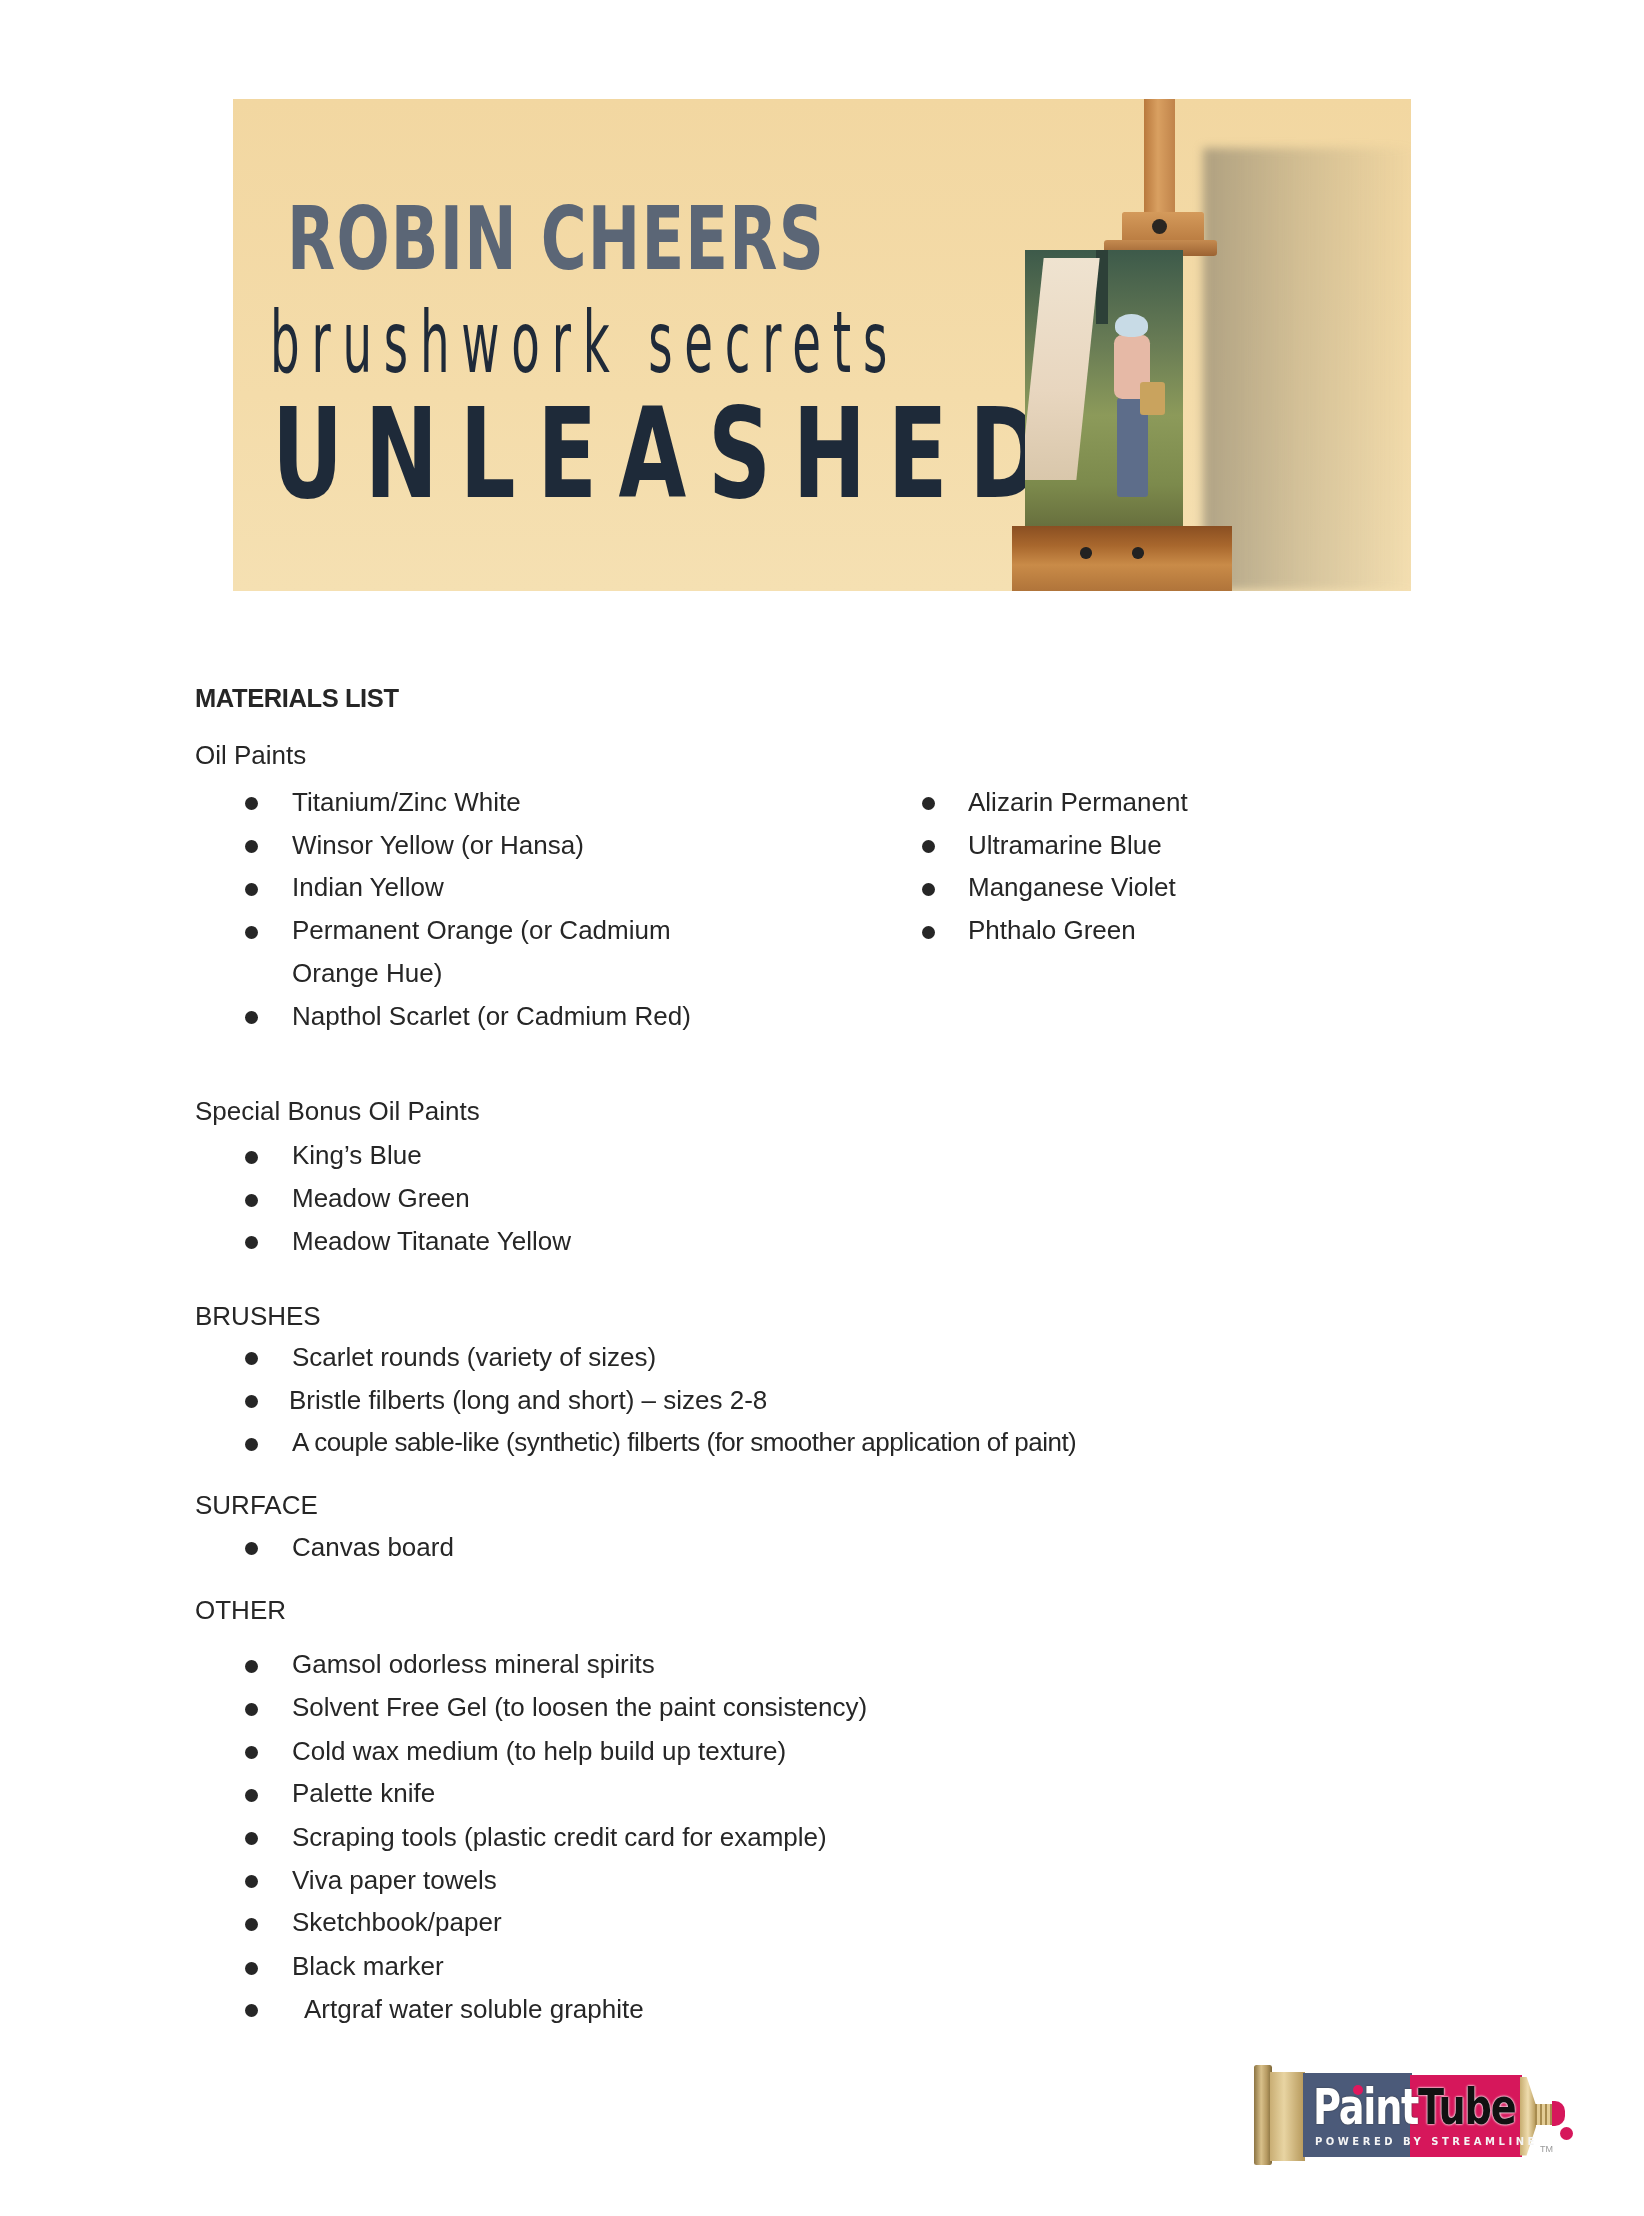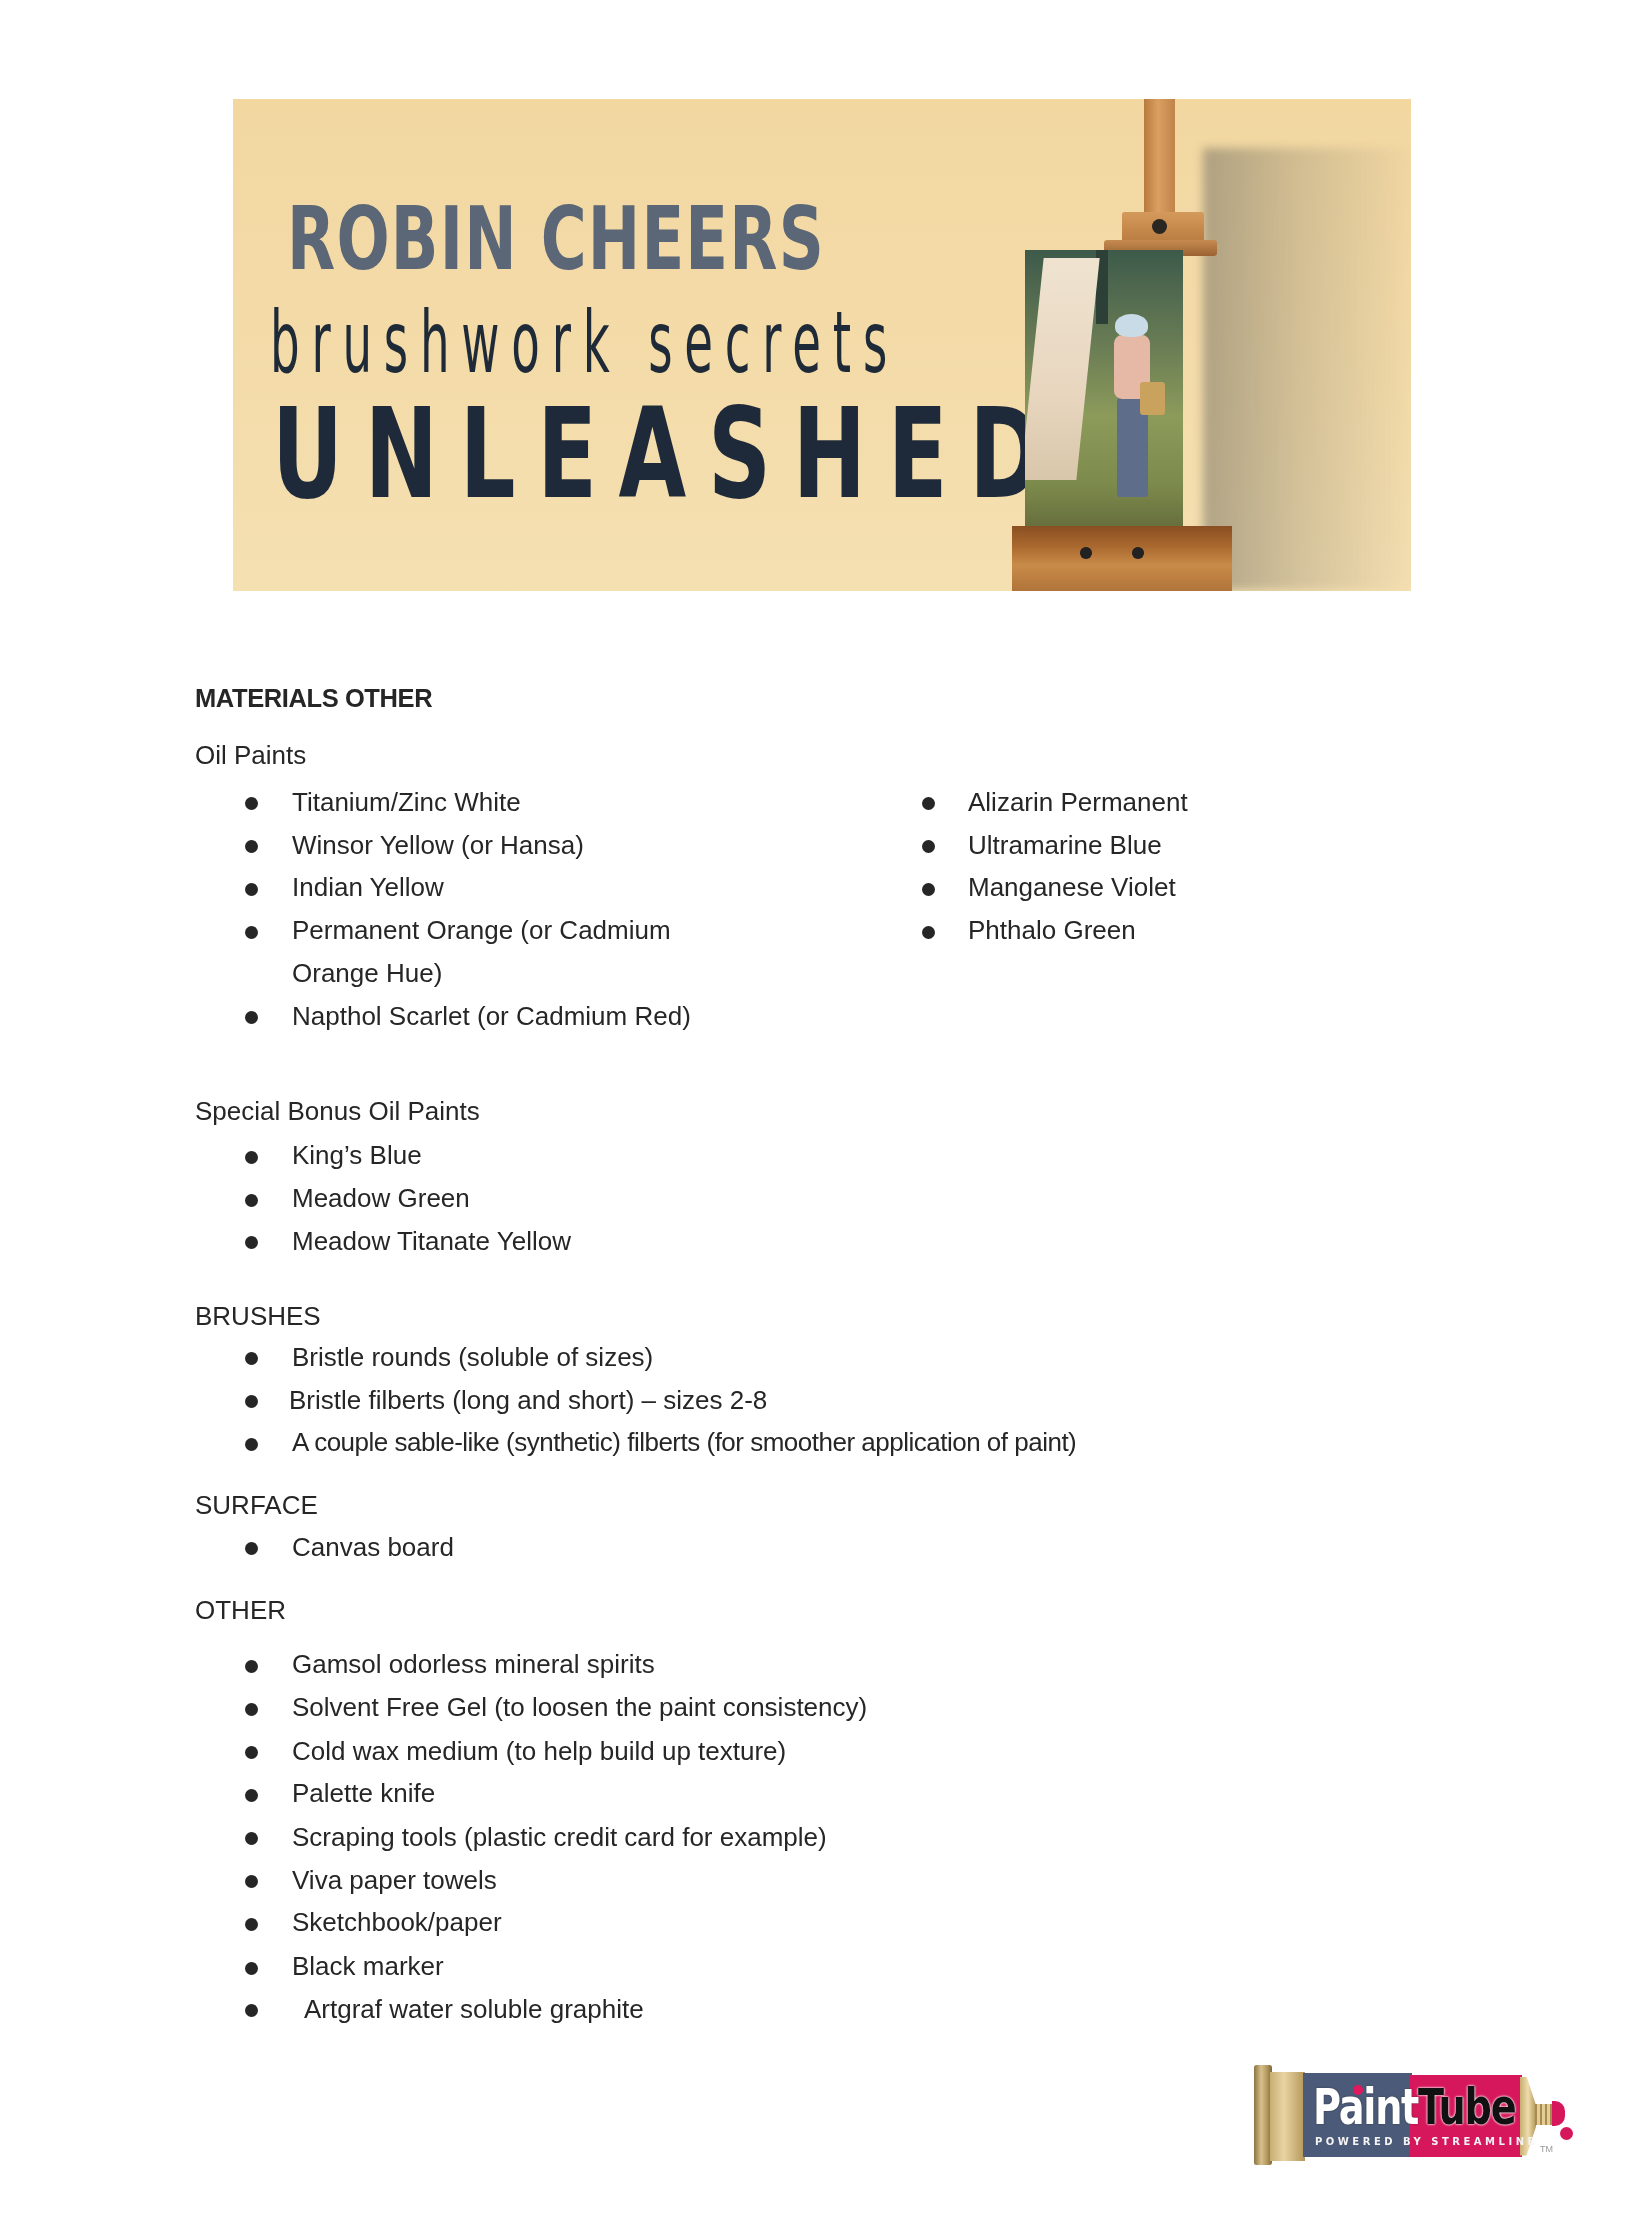--- a/index.html
+++ b/index.html
@@ -88,21 +88,21 @@
     <div class="figure-legs"></div>
     <div class="figure-body"></div>
     <div class="figure-head"></div>
     <div class="basket"></div>
   </div>
   <div class="easel-tray"></div>
   <div class="tray-knob" style="left:847px"></div>
   <div class="tray-knob" style="left:899px"></div>
 </div>
 
-<div class="line heading-bold" style="left:195px; top:677px;">MATERIALS OTHER</div>
+<div class="line heading-bold" style="left:195px; top:677px;">MATERIALS LIST</div>
 
 <div class="line" style="left:195px; top:734px;">Oil Paints</div>
 
 <div class="bullet" style="left:245px; top:797px;"></div>
 <div class="line" style="left:292px; top:781px;">Titanium/Zinc White</div>
 <div class="bullet" style="left:245px; top:840px;"></div>
 <div class="line" style="left:292px; top:824px;">Winsor Yellow (or Hansa)</div>
 <div class="bullet" style="left:245px; top:883px;"></div>
 <div class="line" style="left:292px; top:866px;">Indian Yellow</div>
 <div class="bullet" style="left:245px; top:926px;"></div>
@@ -123,21 +123,21 @@
 <div class="line" style="left:195px; top:1090px;">Special Bonus Oil Paints</div>
 <div class="bullet" style="left:245px; top:1151px;"></div>
 <div class="line" style="left:292px; top:1134px;">King’s Blue</div>
 <div class="bullet" style="left:245px; top:1194px;"></div>
 <div class="line" style="left:292px; top:1177px;">Meadow Green</div>
 <div class="bullet" style="left:245px; top:1236px;"></div>
 <div class="line" style="left:292px; top:1220px;">Meadow Titanate Yellow</div>
 
 <div class="line" style="left:195px; top:1295px;">BRUSHES</div>
 <div class="bullet" style="left:245px; top:1352px;"></div>
-<div class="line" style="left:292px; top:1336px;">Bristle rounds (soluble of sizes)</div>
+<div class="line" style="left:292px; top:1336px;">Scarlet rounds (variety of sizes)</div>
 <div class="bullet" style="left:245px; top:1395px;"></div>
 <div class="line" style="left:289px; top:1379px;">Bristle filberts (long and short) – sizes 2-8</div>
 <div class="bullet" style="left:245px; top:1438px;"></div>
 <div class="line" style="left:292px; top:1421px; letter-spacing:-0.5px;">A couple sable-like  (synthetic) filberts (for smoother application of paint)</div>
 
 <div class="line" style="left:195px; top:1484px;">SURFACE</div>
 <div class="bullet" style="left:245px; top:1542px;"></div>
 <div class="line" style="left:292px; top:1526px;">Canvas board</div>
 
 <div class="line" style="left:195px; top:1589px;">OTHER</div>

